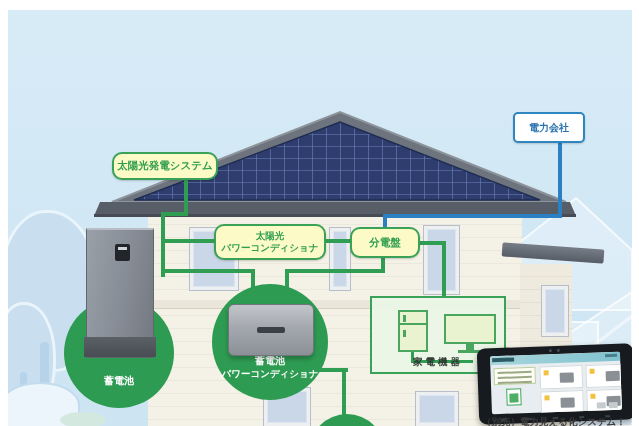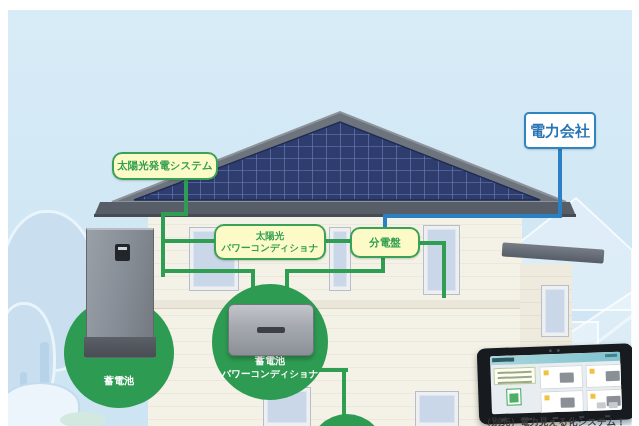--- a/index.html
+++ b/index.html
@@ -143,32 +143,45 @@
     <div class="wire green" style="left:373px; top:246px; width:4px; height:17px;"></div>
     <div class="wire green" style="left:308px; top:358px; width:32px; height:4px;"></div>
     <div class="wire green" style="left:334px; top:358px; width:4px; height:58px;"></div>
 
     <div class="wire blue" style="left:550px; top:129px; width:4px; height:79px;"></div>
     <div class="wire blue" style="left:375px; top:204px; width:179px; height:4px;"></div>
     <div class="wire blue" style="left:375px; top:204px; width:4px; height:15px;"></div>
 
     <div class="gcircle" style="left:301px; top:404px; width:76px; height:76px;"></div>
 
+    <div class="appl-panel" style="left:362px; top:286px; width:136px; height:78px;">
+      <div class="wire green" style="left:39px; top:54px; width:3px; height:10px;"></div>
+      <div class="wire green" style="left:39px; top:62px; width:62px; height:3px;"></div>
+      <div class="fridge" style="left:26px; top:12px; width:30px; height:42px;">
+        <div class="divider"></div>
+        <div class="handle" style="top:3px;"></div>
+        <div class="handle" style="top:18px;"></div>
+      </div>
+      <div class="tv-screen" style="left:72px; top:16px; width:52px; height:30px;"></div>
+      <div class="tv-stand" style="left:94px; top:46px; width:8px; height:8px;"></div>
+      <div class="tv-stand" style="left:86px; top:52px; width:24px; height:3px;"></div>
+      <div class="appl-label" style="bottom:3px; font-size:9.5px;">家電機器</div>
+    </div>
 
     <div class="lbl" style="left:104px; top:142px; width:106px; height:28px; font-size:10.5px;">
       <span>太陽光発電システム</span>
     </div>
     <div class="lbl" style="left:206px; top:214px; width:112px; height:36px; font-size:9.5px;">
       <span>太陽光</span>
       <span>パワーコンディショナ</span>
     </div>
     <div class="lbl" style="left:342px; top:217px; width:70px; height:31px; font-size:10.5px;">
       <span>分電盤</span>
     </div>
-    <div class="lbl blue-box" style="left:516px; top:102px; width:72px; height:37px; font-size:15px;">
+    <div class="lbl blue-box" style="left:505px; top:102px; width:72px; height:31px; font-size:10px;">
       <span>電力会社</span>
     </div>
 
     <div class="gcircle" style="left:56px; top:288px; width:110px; height:110px;">
       <div class="ctext" style="top:76px; font-size:10px;">蓄電池</div>
     </div>
     <div class="battery-unit abs" style="left:78px; top:218px; width:68px; height:130px;">
       <div class="battery-display"></div>
       <div class="battery-plinth"></div>
     </div>

